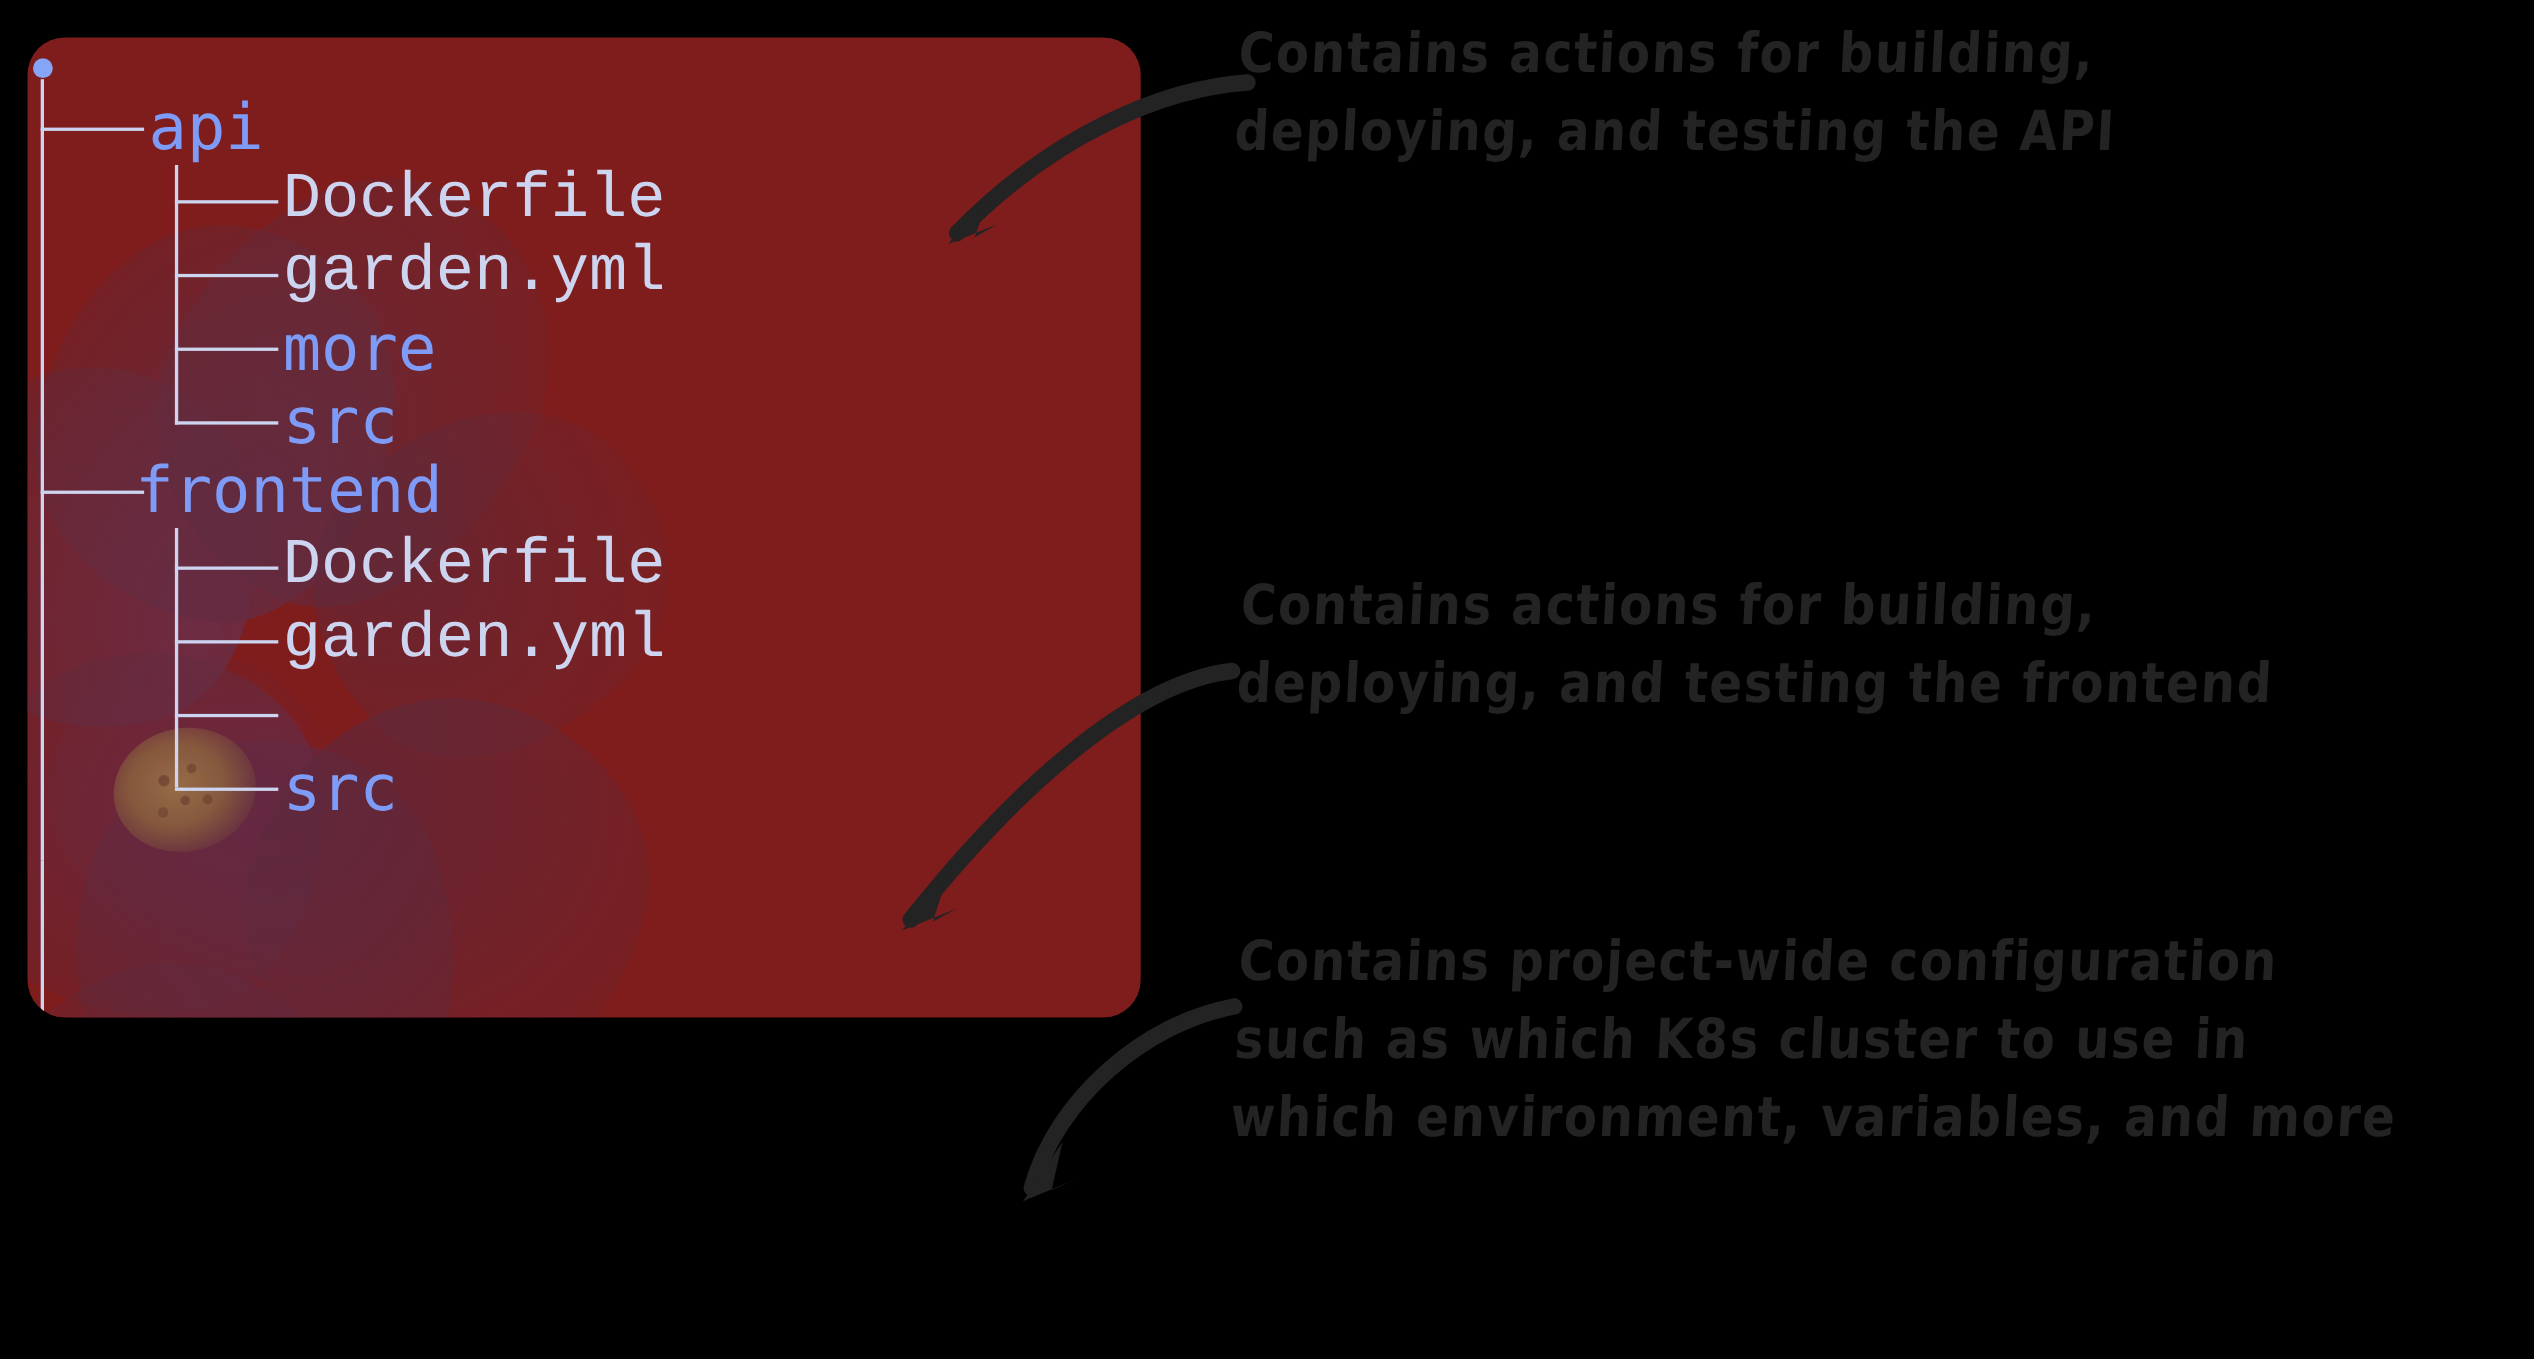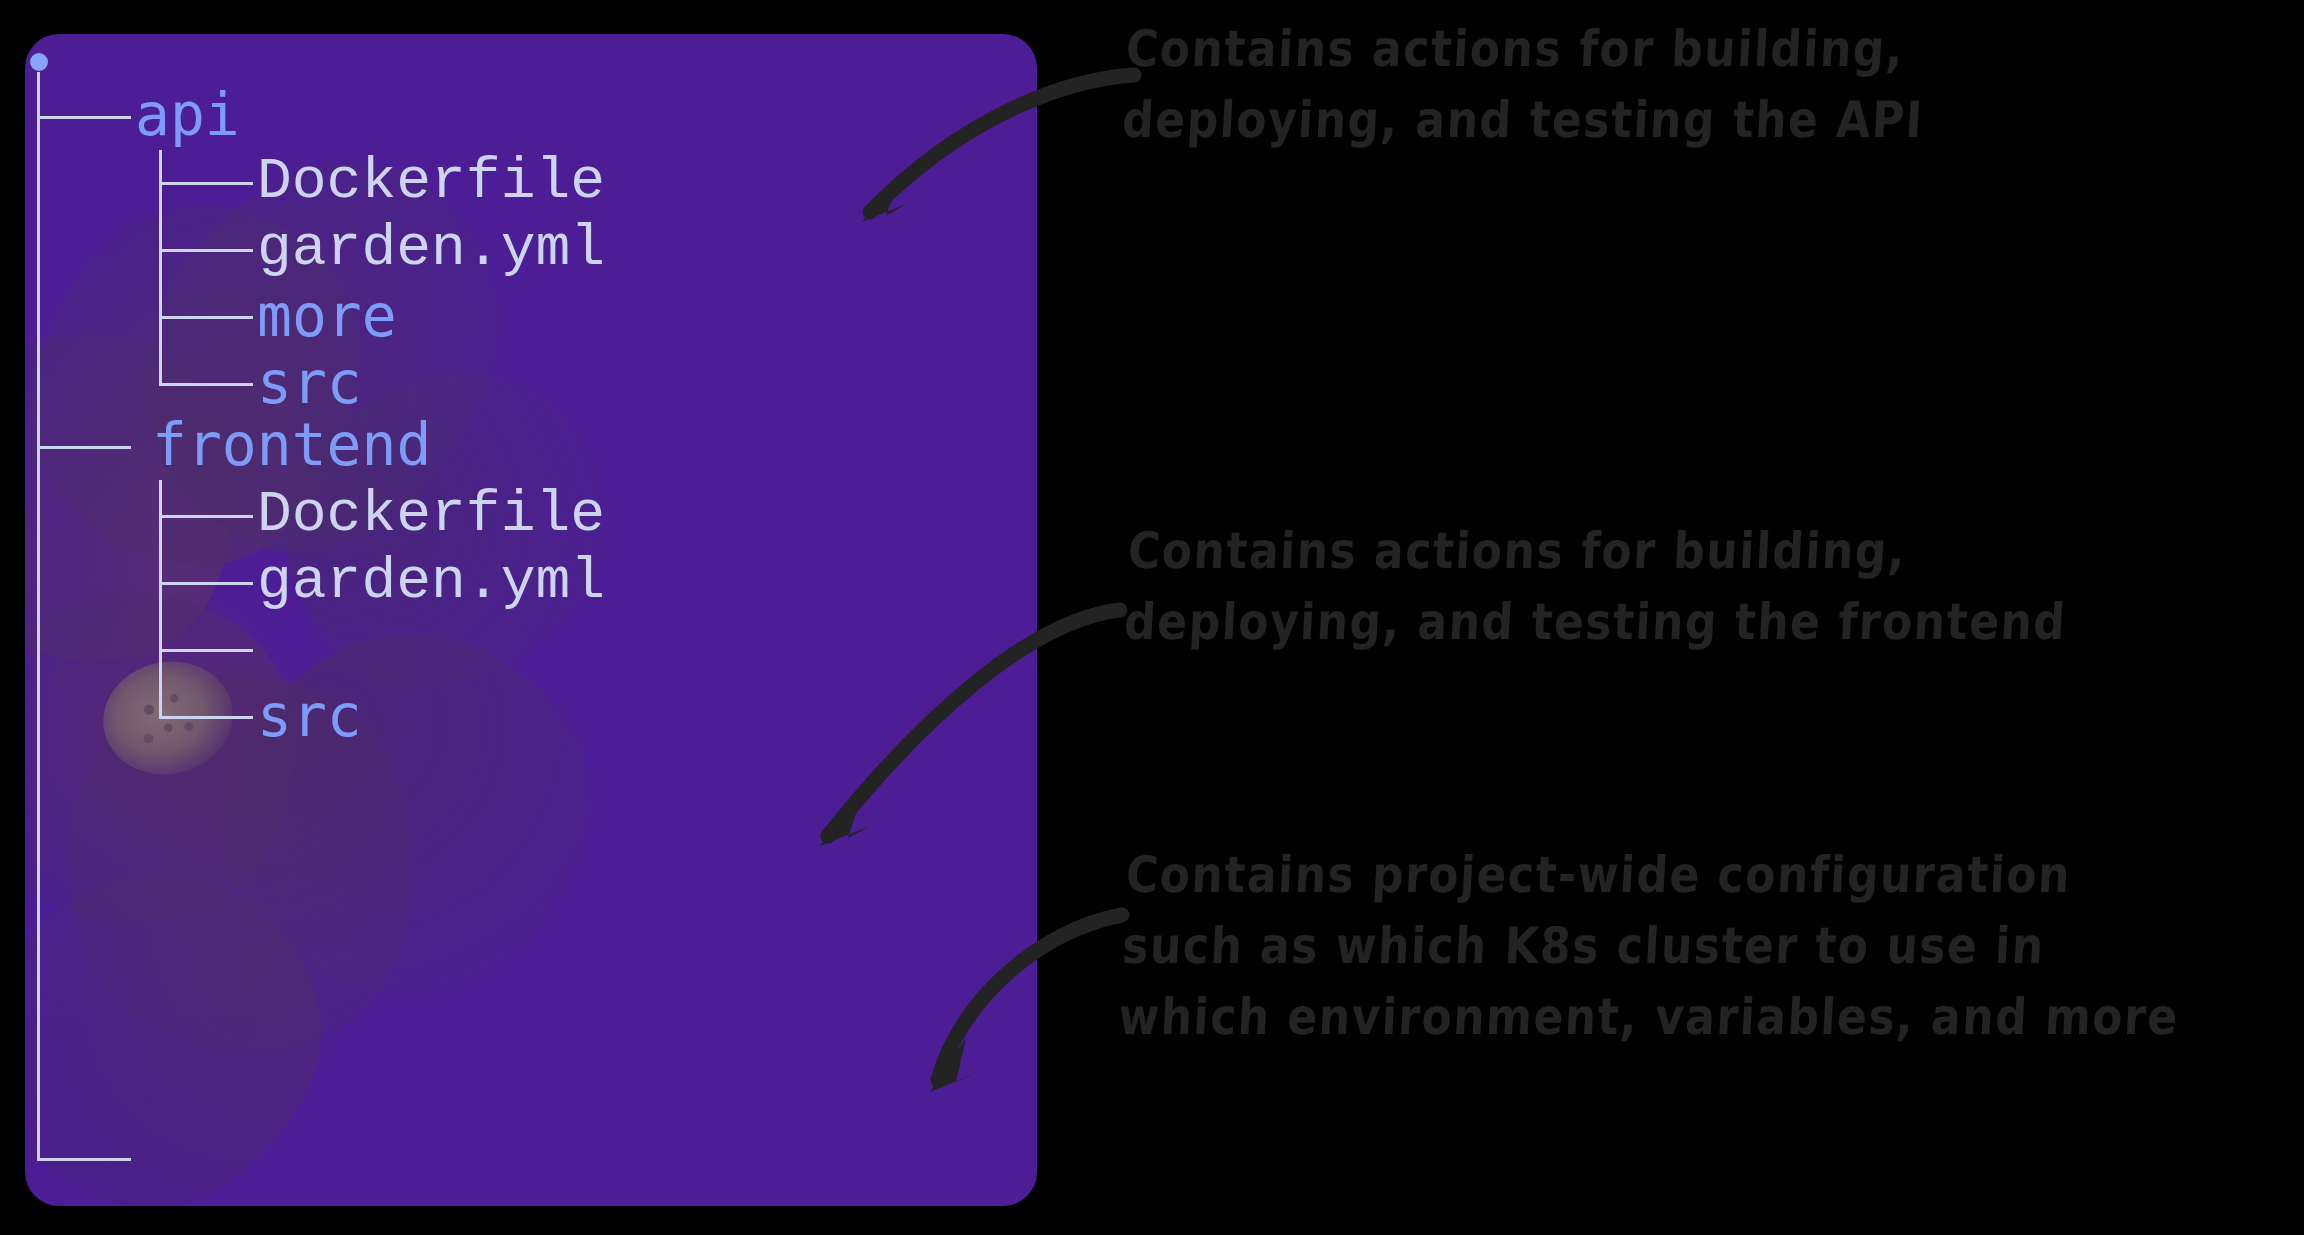--- a/index.html
+++ b/index.html
@@ -12,22 +12,22 @@
     position: relative;
     width: 2304px; height: 1235px;
     background: #000000;
     font-family: "DejaVu Sans", sans-serif;
   }
 
   
   #panel {
     position: absolute;
     left: 25px; top: 34px;
-    width: 1012px; height: 1172px;
-    background: #4c1d95;
+    width: 1012px; height: 891px;
+    background: #7f1d1d;
     border-radius: 34px;
     overflow: hidden;
   }
   
   .flower-wrap {
     position: absolute; inset: 0;
     opacity: .62;
     filter: blur(0.3px);
   }
   .petal {
@@ -176,21 +176,21 @@
       <span class="tree-line h" style="left:134px; top:548px; width:94px;"></span>
       <span class="tree-line h" style="left:134px; top:615px; width:94px;"></span>
       <span class="tree-line h" style="left:134px; top:682px; width:94px;"></span>
 
       <span class="node dir" style="left:110px; top:52px;">api</span>
       <span class="node file" style="left:232px; top:119px;">Dockerfile</span>
       <span class="node file" style="left:232px; top:186px;">garden.yml</span>
       <span class="node dir" style="left:232px; top:253px;">more</span>
       <span class="node dir" style="left:232px; top:320px;">src</span>
 
-      <span class="node dir" style="left:127px; top:382px;">frontend</span>
+      <span class="node dir" style="left:98px; top:382px;">frontend</span>
       <span class="node file" style="left:232px; top:452px;">Dockerfile</span>
       <span class="node file" style="left:232px; top:519px;">garden.yml</span>
       <span class="node dir" style="left:232px; top:653px;">src</span>
 
     </div>
   </div>
 
   <svg id="arrows" width="2304" height="1235" viewBox="0 0 2304 1235">
     <g fill="none" stroke="#232323" stroke-width="15" stroke-linecap="round">
 

